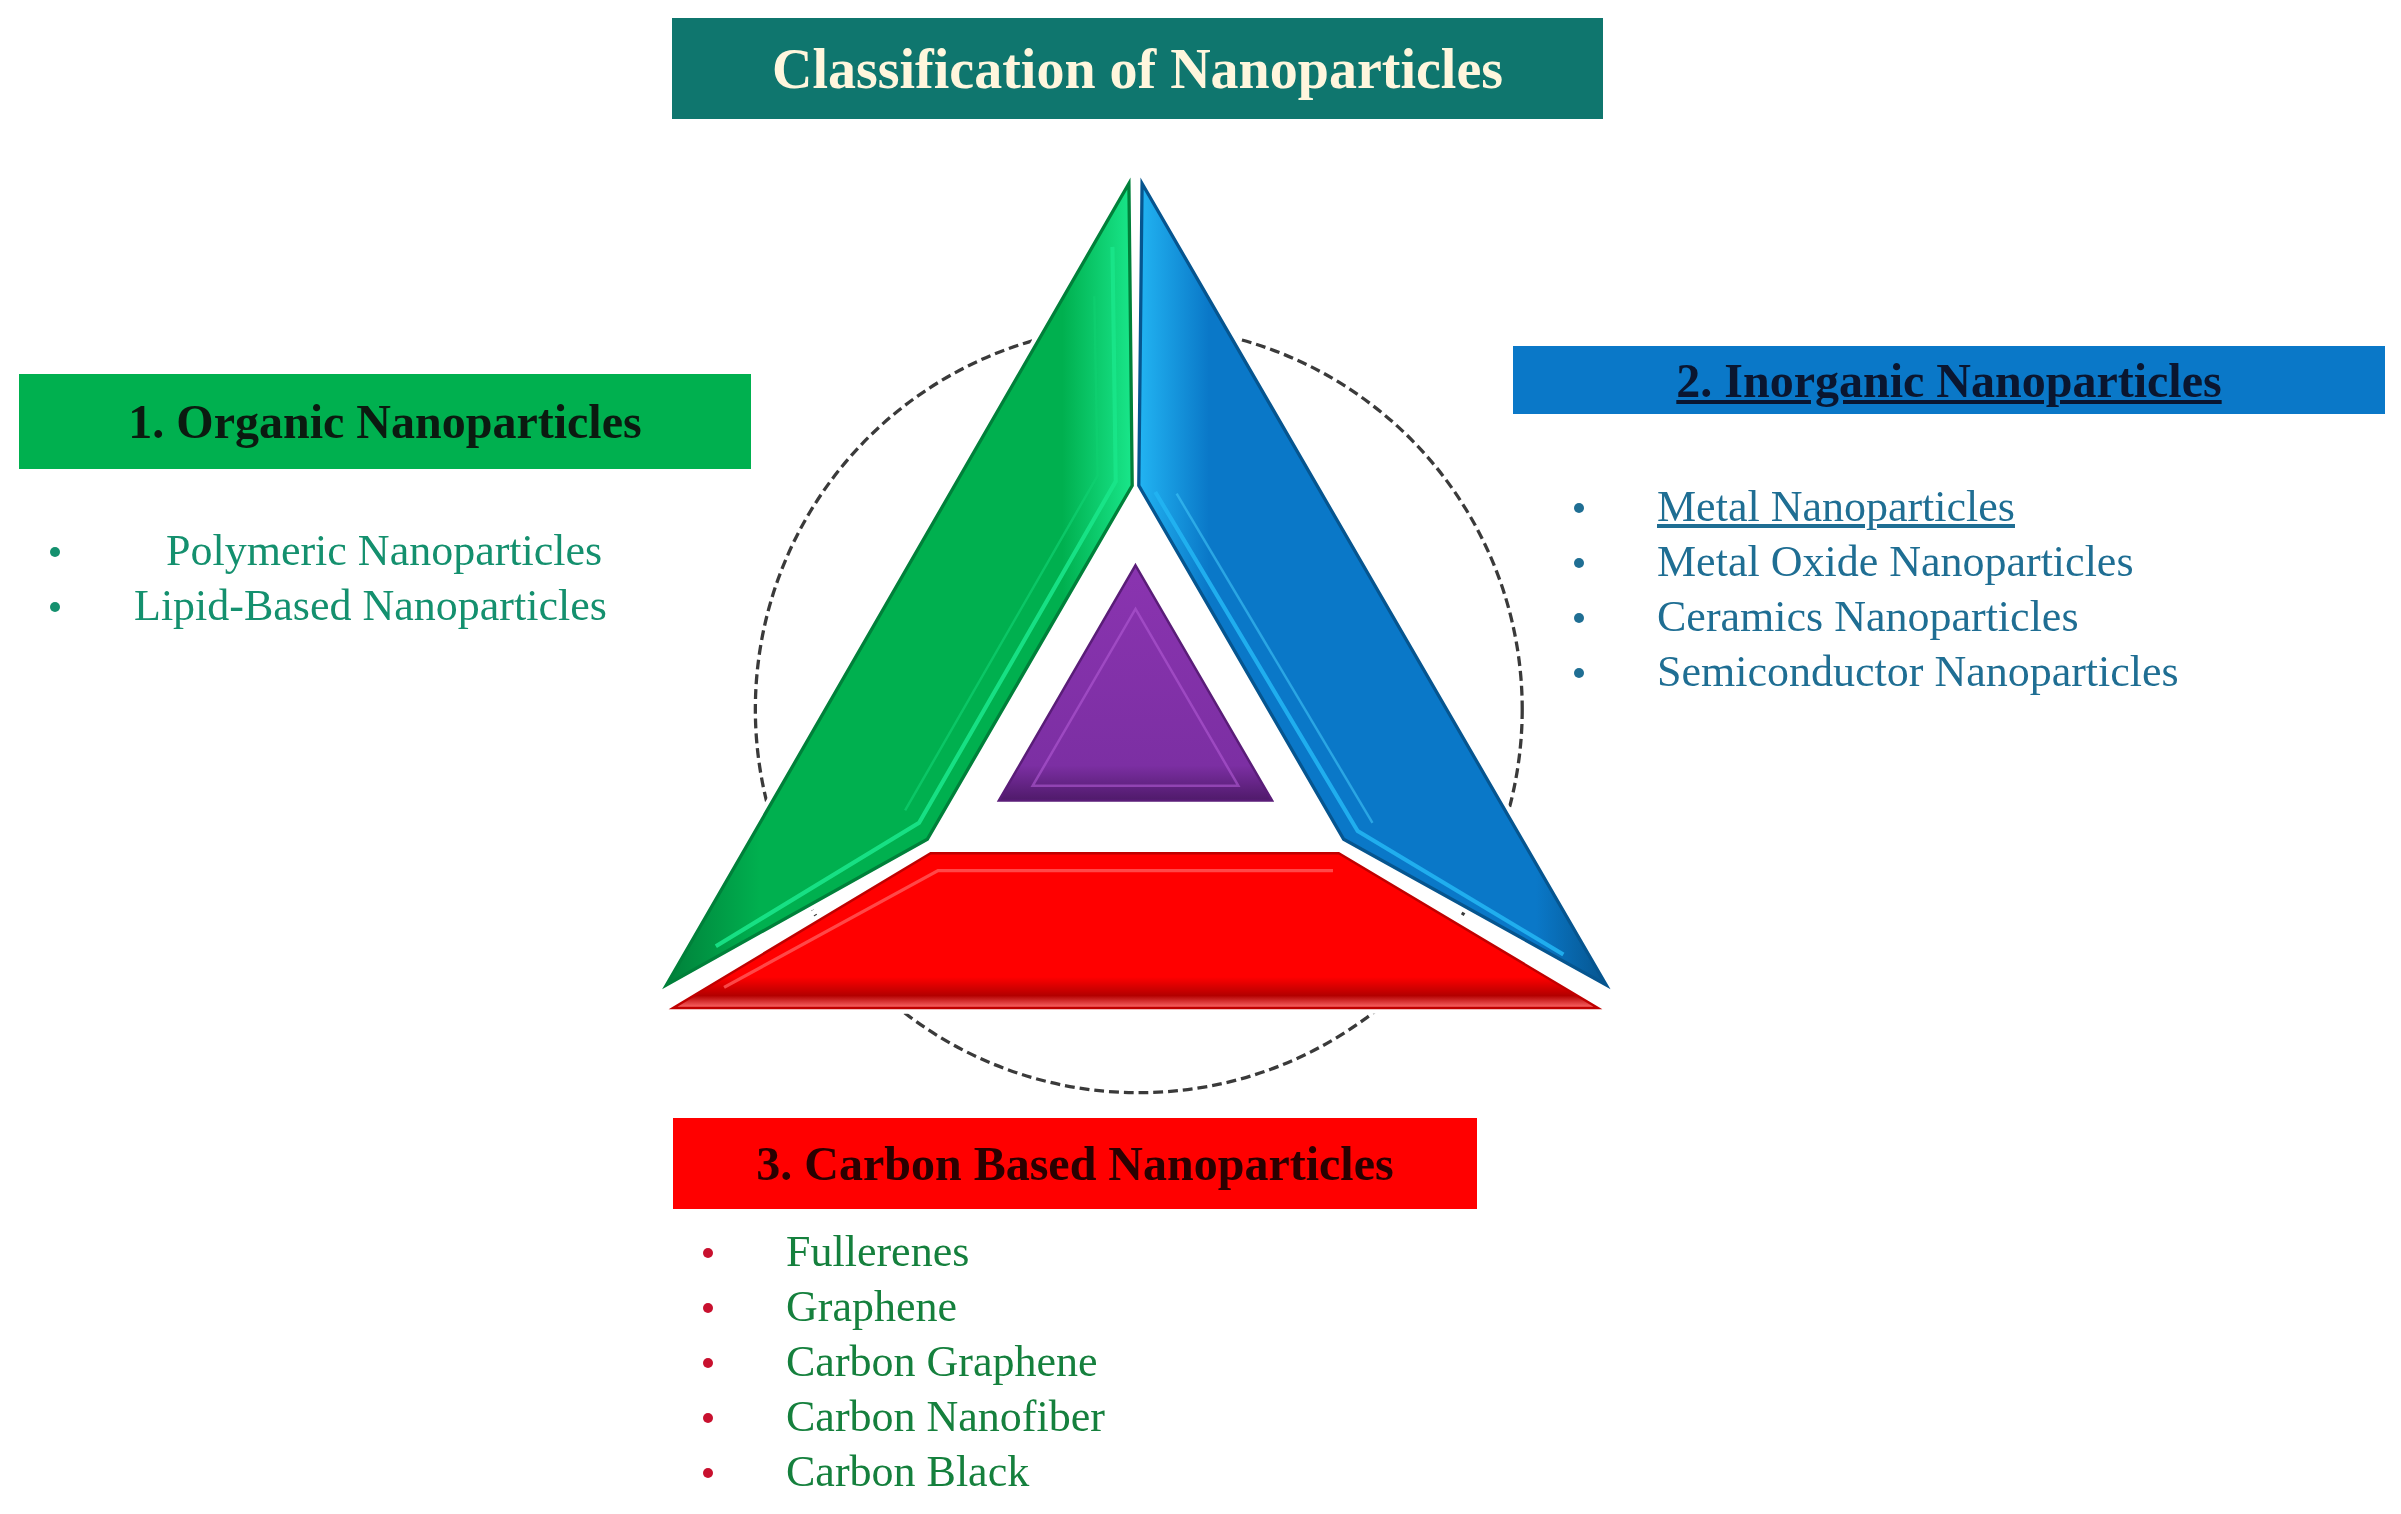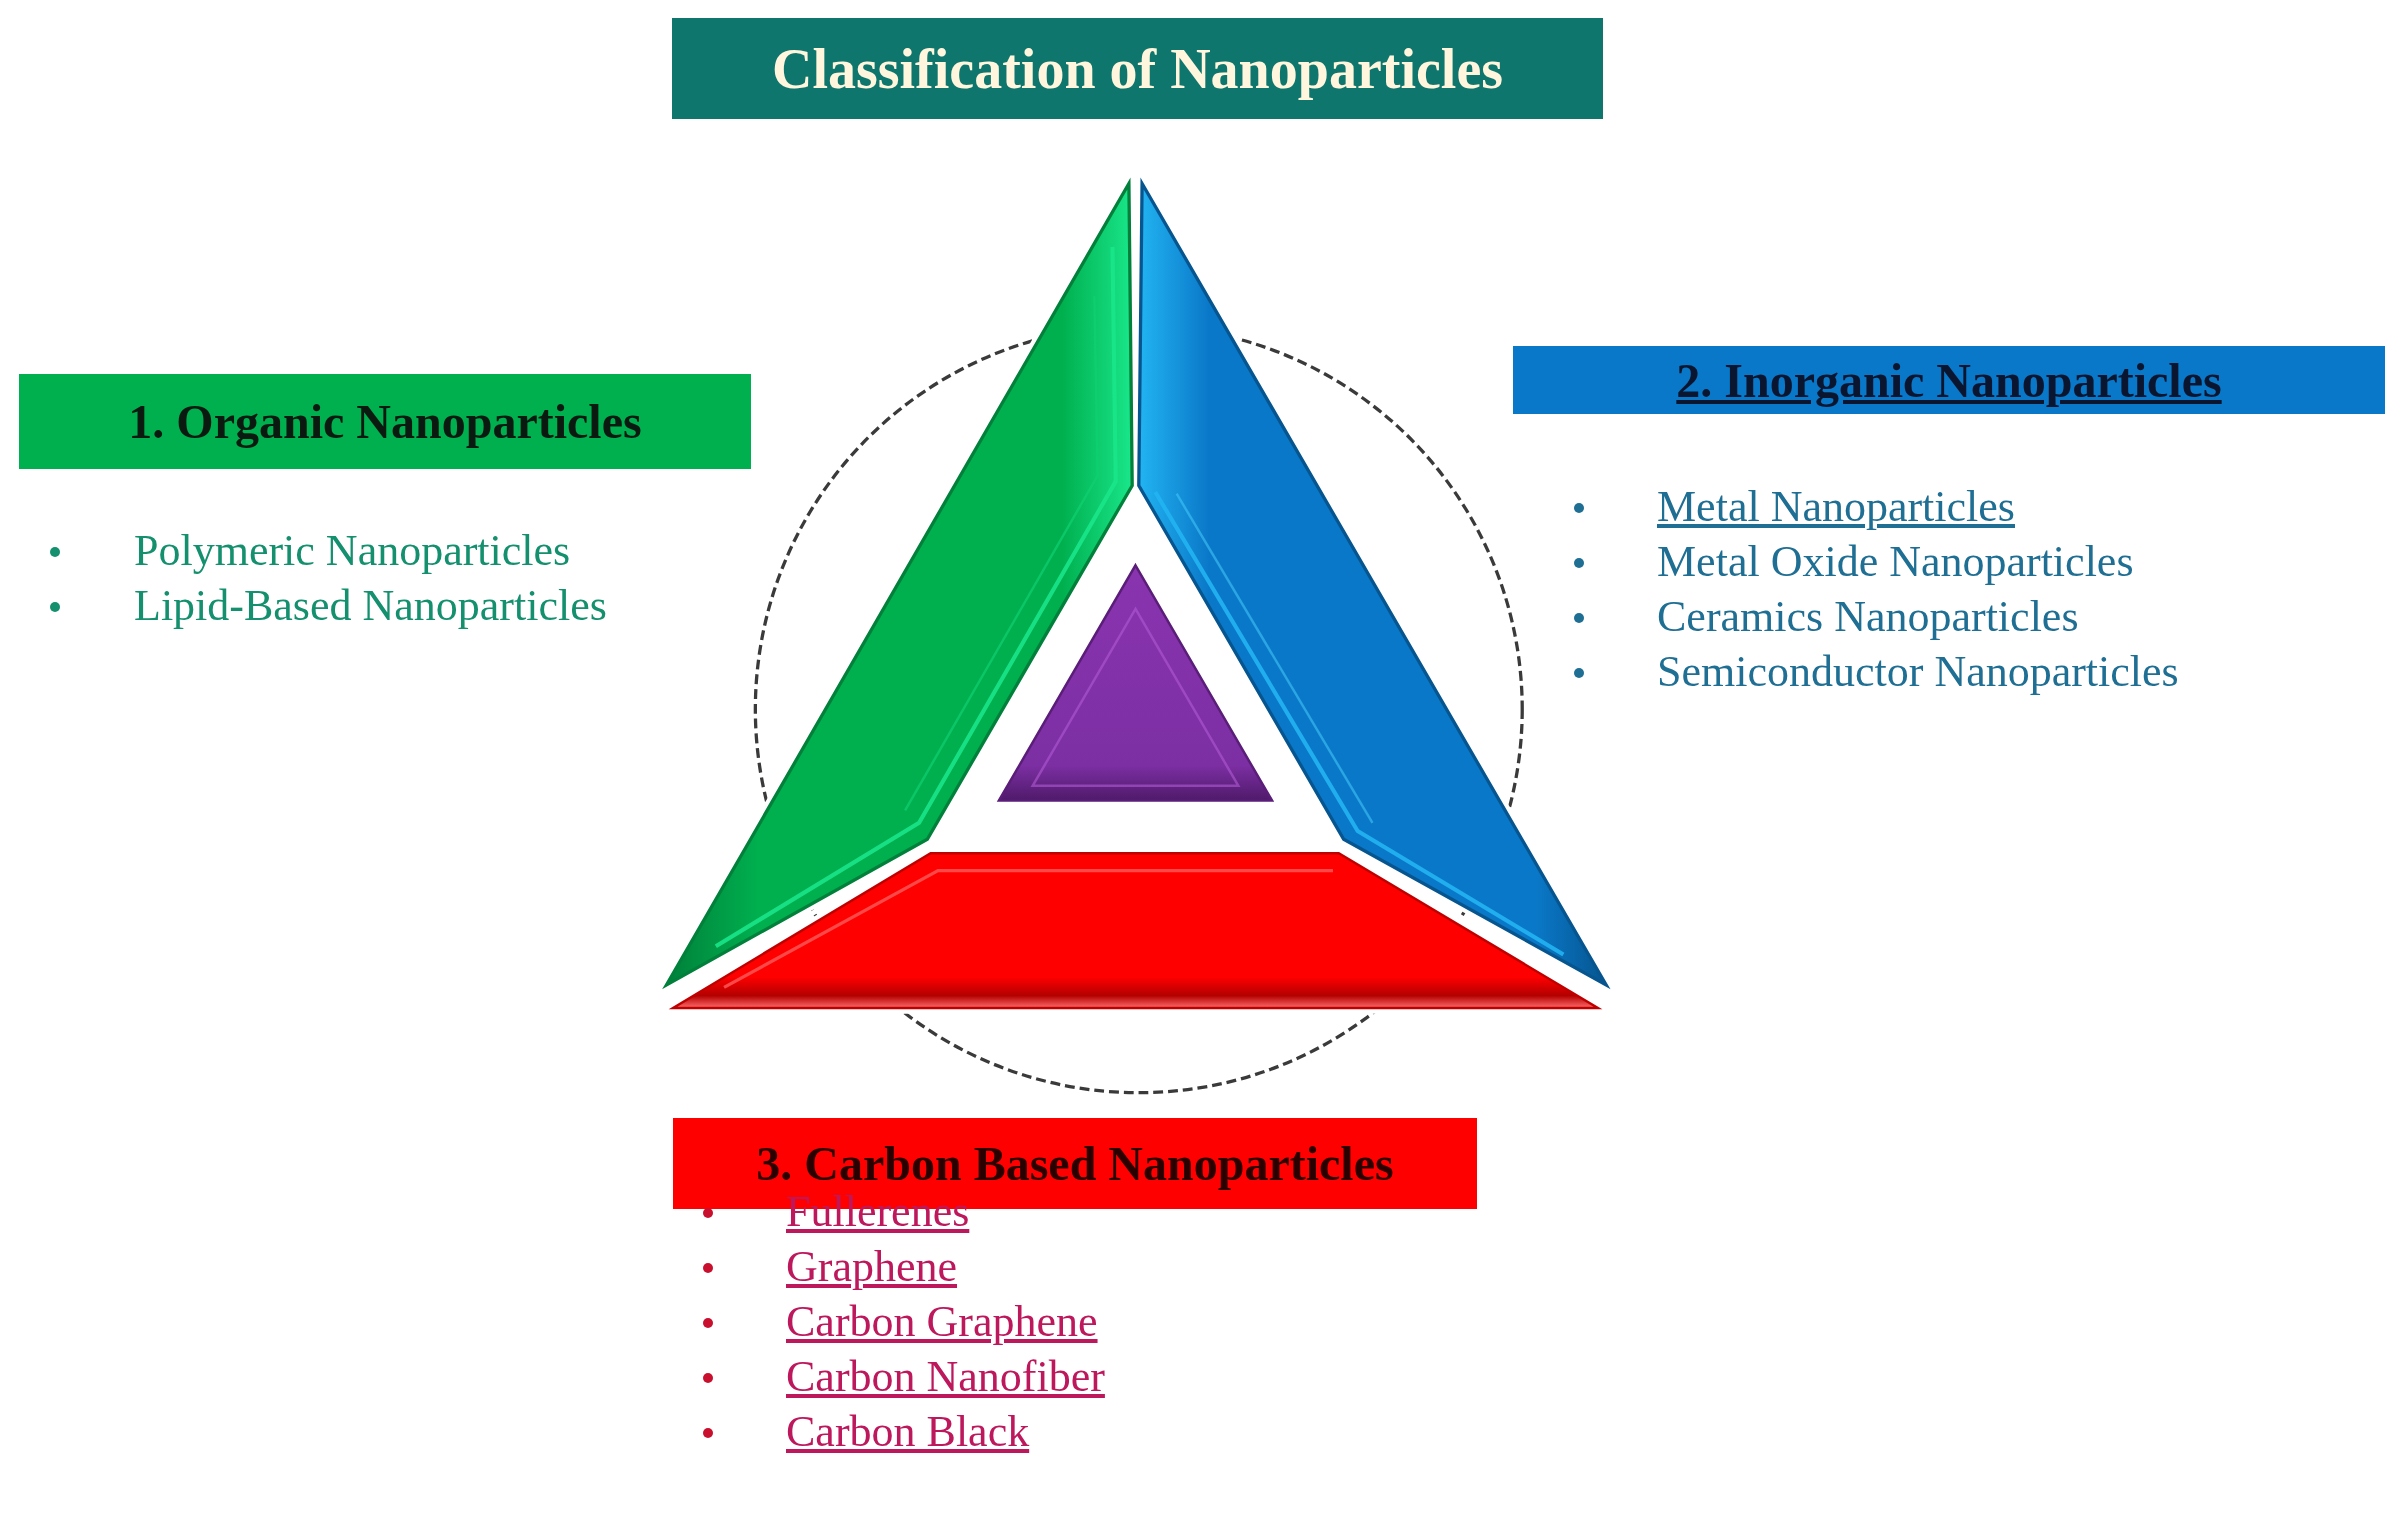--- a/index.html
+++ b/index.html
@@ -72,37 +72,37 @@
 </svg>
 
 <div class="banner" style="left:672px; top:18px; width:931px; height:101px; background:#0f766e; color:#fff6dd; font-size:56px;">
   <span>Classification of Nanoparticles</span>
 </div>
 
 <div class="banner" style="left:19px; top:374px; width:732px; height:95px; background:#00b04f; color:#0b1a10; font-size:48px;">
   <span>1. Organic Nanoparticles</span>
 </div>
 <ul class="list" style="left:48px; top:523px; color:#14906e;">
-  <li><span class="dot" style="left:1.6px; background:#14906e;"></span><span style="margin-left:86px;">Polymeric Nanoparticles</span></li>
+  <li><span class="dot" style="left:1.6px; background:#14906e;"></span><span style="margin-left:118px;">Polymeric Nanoparticles</span></li>
   <li><span class="dot" style="left:1.6px; background:#14906e;"></span><span style="margin-left:86px;">Lipid-Based Nanoparticles</span></li>
 </ul>
 
 <div class="banner" style="left:1513px; top:346px; width:872px; height:68px; background:#0a78c8; color:#0a1630; font-size:48px;text-decoration:underline;">
   <span>2. Inorganic Nanoparticles</span>
 </div>
 <ul class="list" style="left:1574px; top:479px; color:#1f6e93;">
   <li><span class="dot" style="left:0; background:#1f6e93;"></span><span style="margin-left:83px;text-decoration:underline;">Metal Nanoparticles</span></li>
   <li><span class="dot" style="left:0; background:#1f6e93;"></span><span style="margin-left:83px;">Metal Oxide Nanoparticles</span></li>
   <li><span class="dot" style="left:0; background:#1f6e93;"></span><span style="margin-left:83px;font-family:Liberation Serif, serif;">Ceramics Nanoparticles</span></li>
   <li><span class="dot" style="left:0; background:#1f6e93;"></span><span style="margin-left:83px;">Semiconductor Nanoparticles</span></li>
 </ul>
 
 <div class="banner" style="left:673px; top:1118px; width:804px; height:91px; background:#ff0000; color:#2a0000; font-size:48px;">
   <span>3. Carbon Based Nanoparticles</span>
 </div>
-<ul class="list" style="left:703px; top:1184px; color:#be185d;text-decoration:underline;">
+<ul class="list" style="left:703px; top:1224px; color:#15803d;">
   <li><span class="dot" style="left:0; background:#c8102e;"></span><span style="margin-left:83px;">Fullerenes</span></li>
   <li><span class="dot" style="left:0; background:#c8102e;"></span><span style="margin-left:83px;">Graphene</span></li>
   <li><span class="dot" style="left:0; background:#c8102e;"></span><span style="margin-left:83px;">Carbon Graphene</span></li>
   <li><span class="dot" style="left:0; background:#c8102e;"></span><span style="margin-left:83px;">Carbon Nanofiber</span></li>
   <li><span class="dot" style="left:0; background:#c8102e;"></span><span style="margin-left:83px;">Carbon Black</span></li>
 </ul>
 
 
 </body></html>

